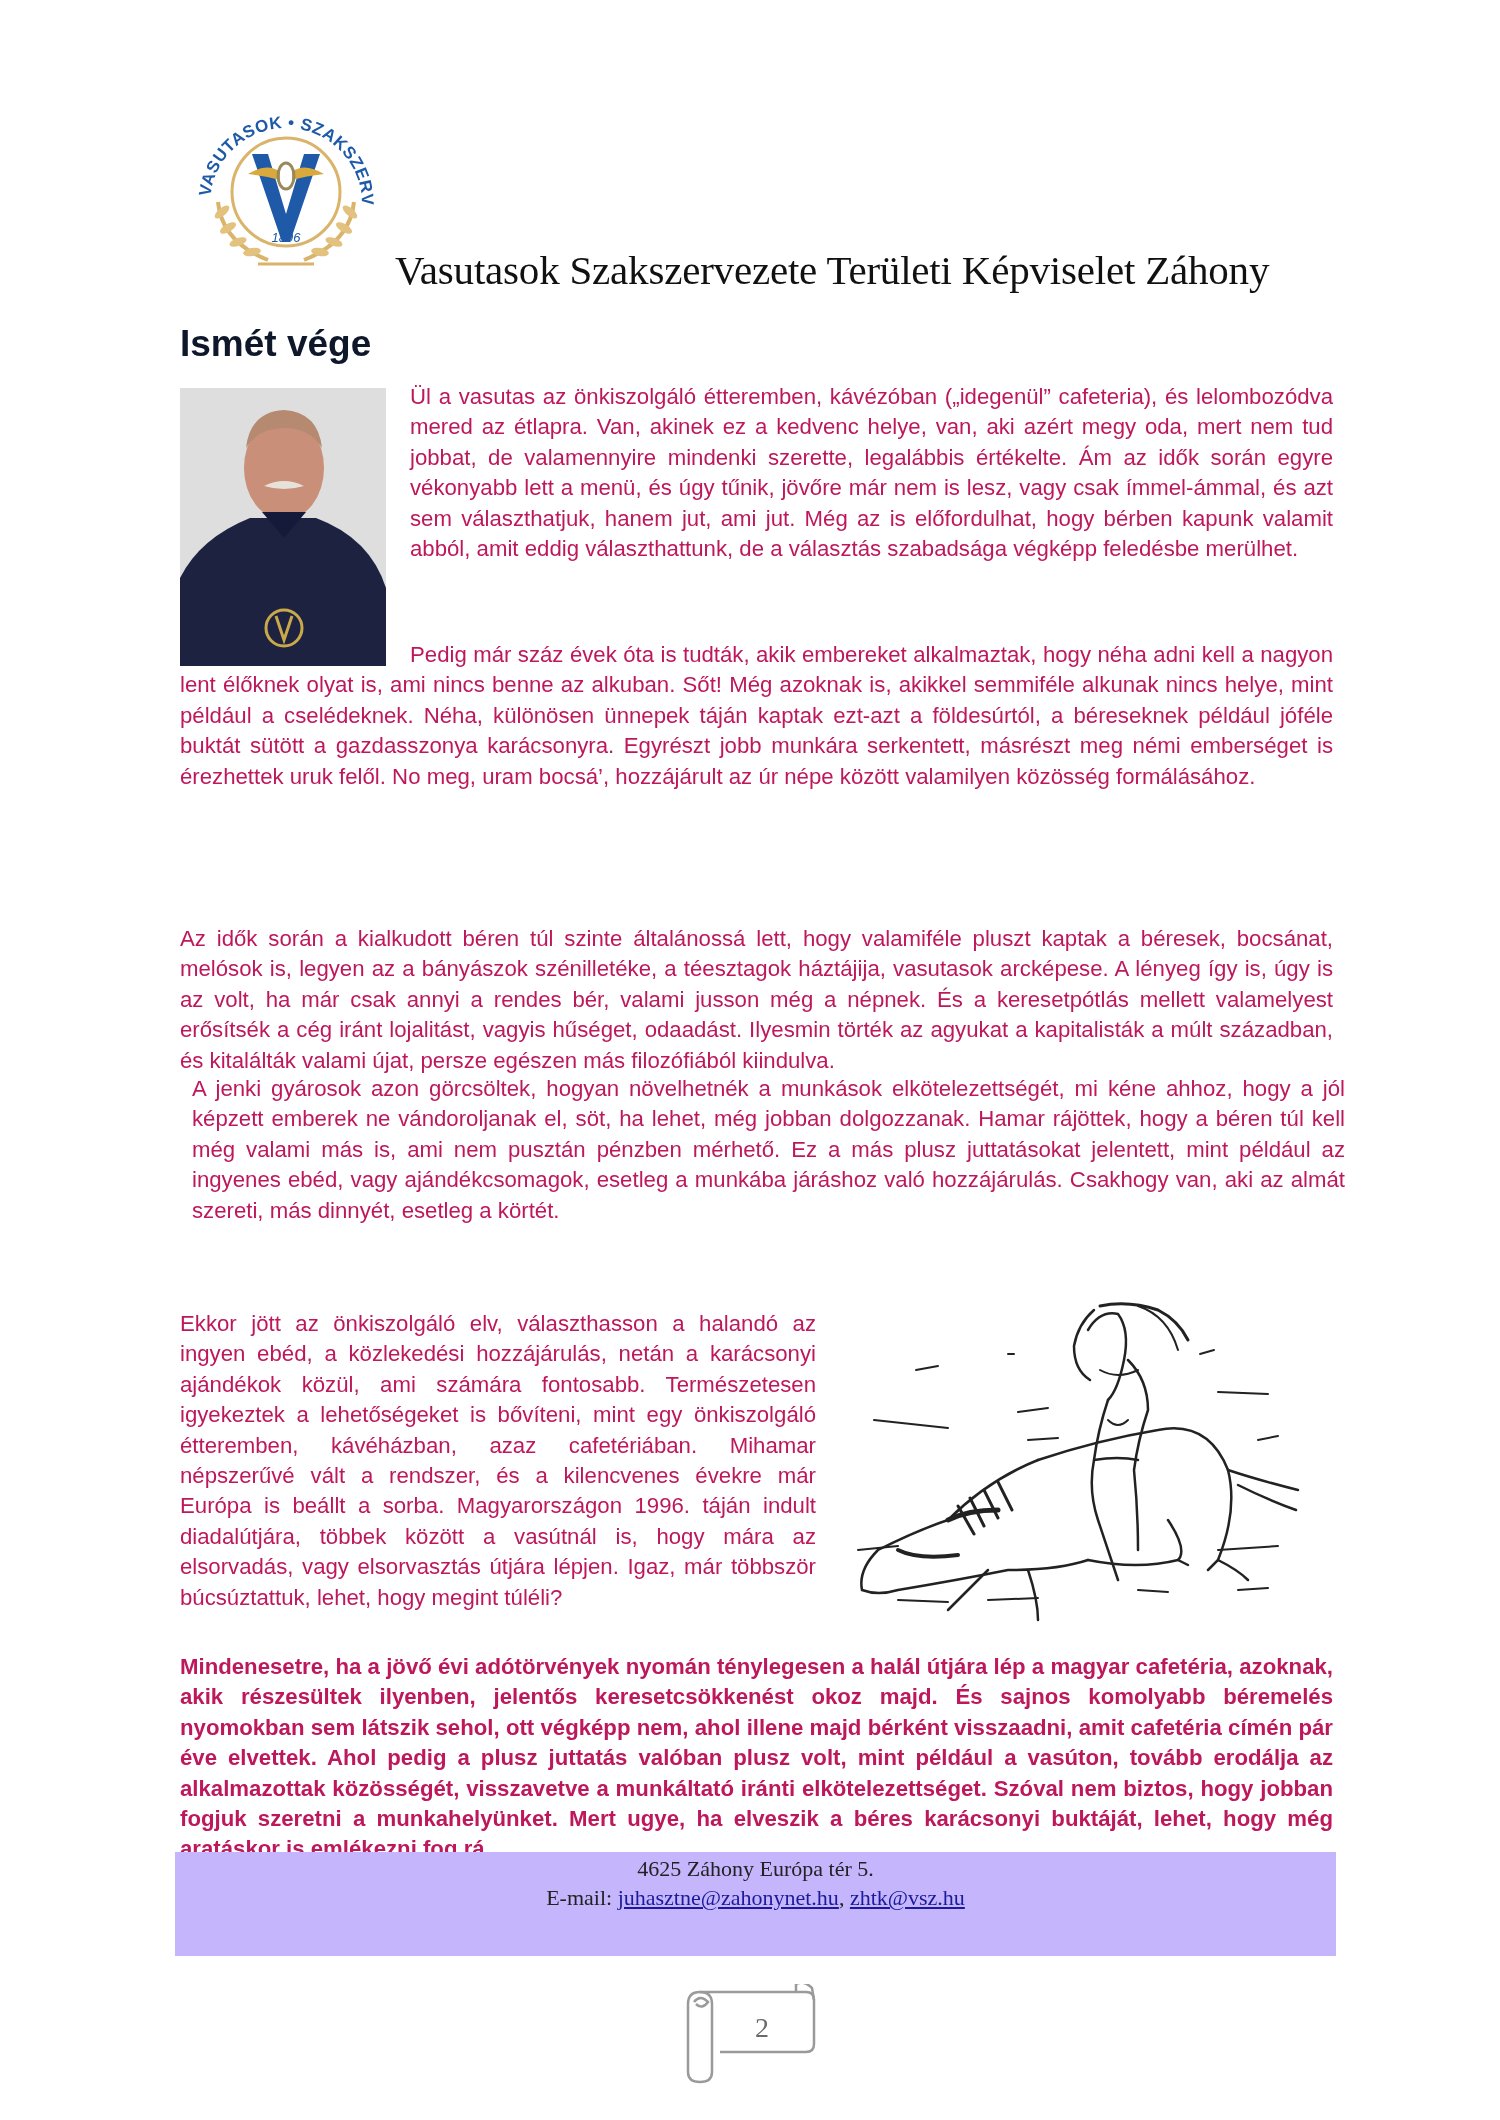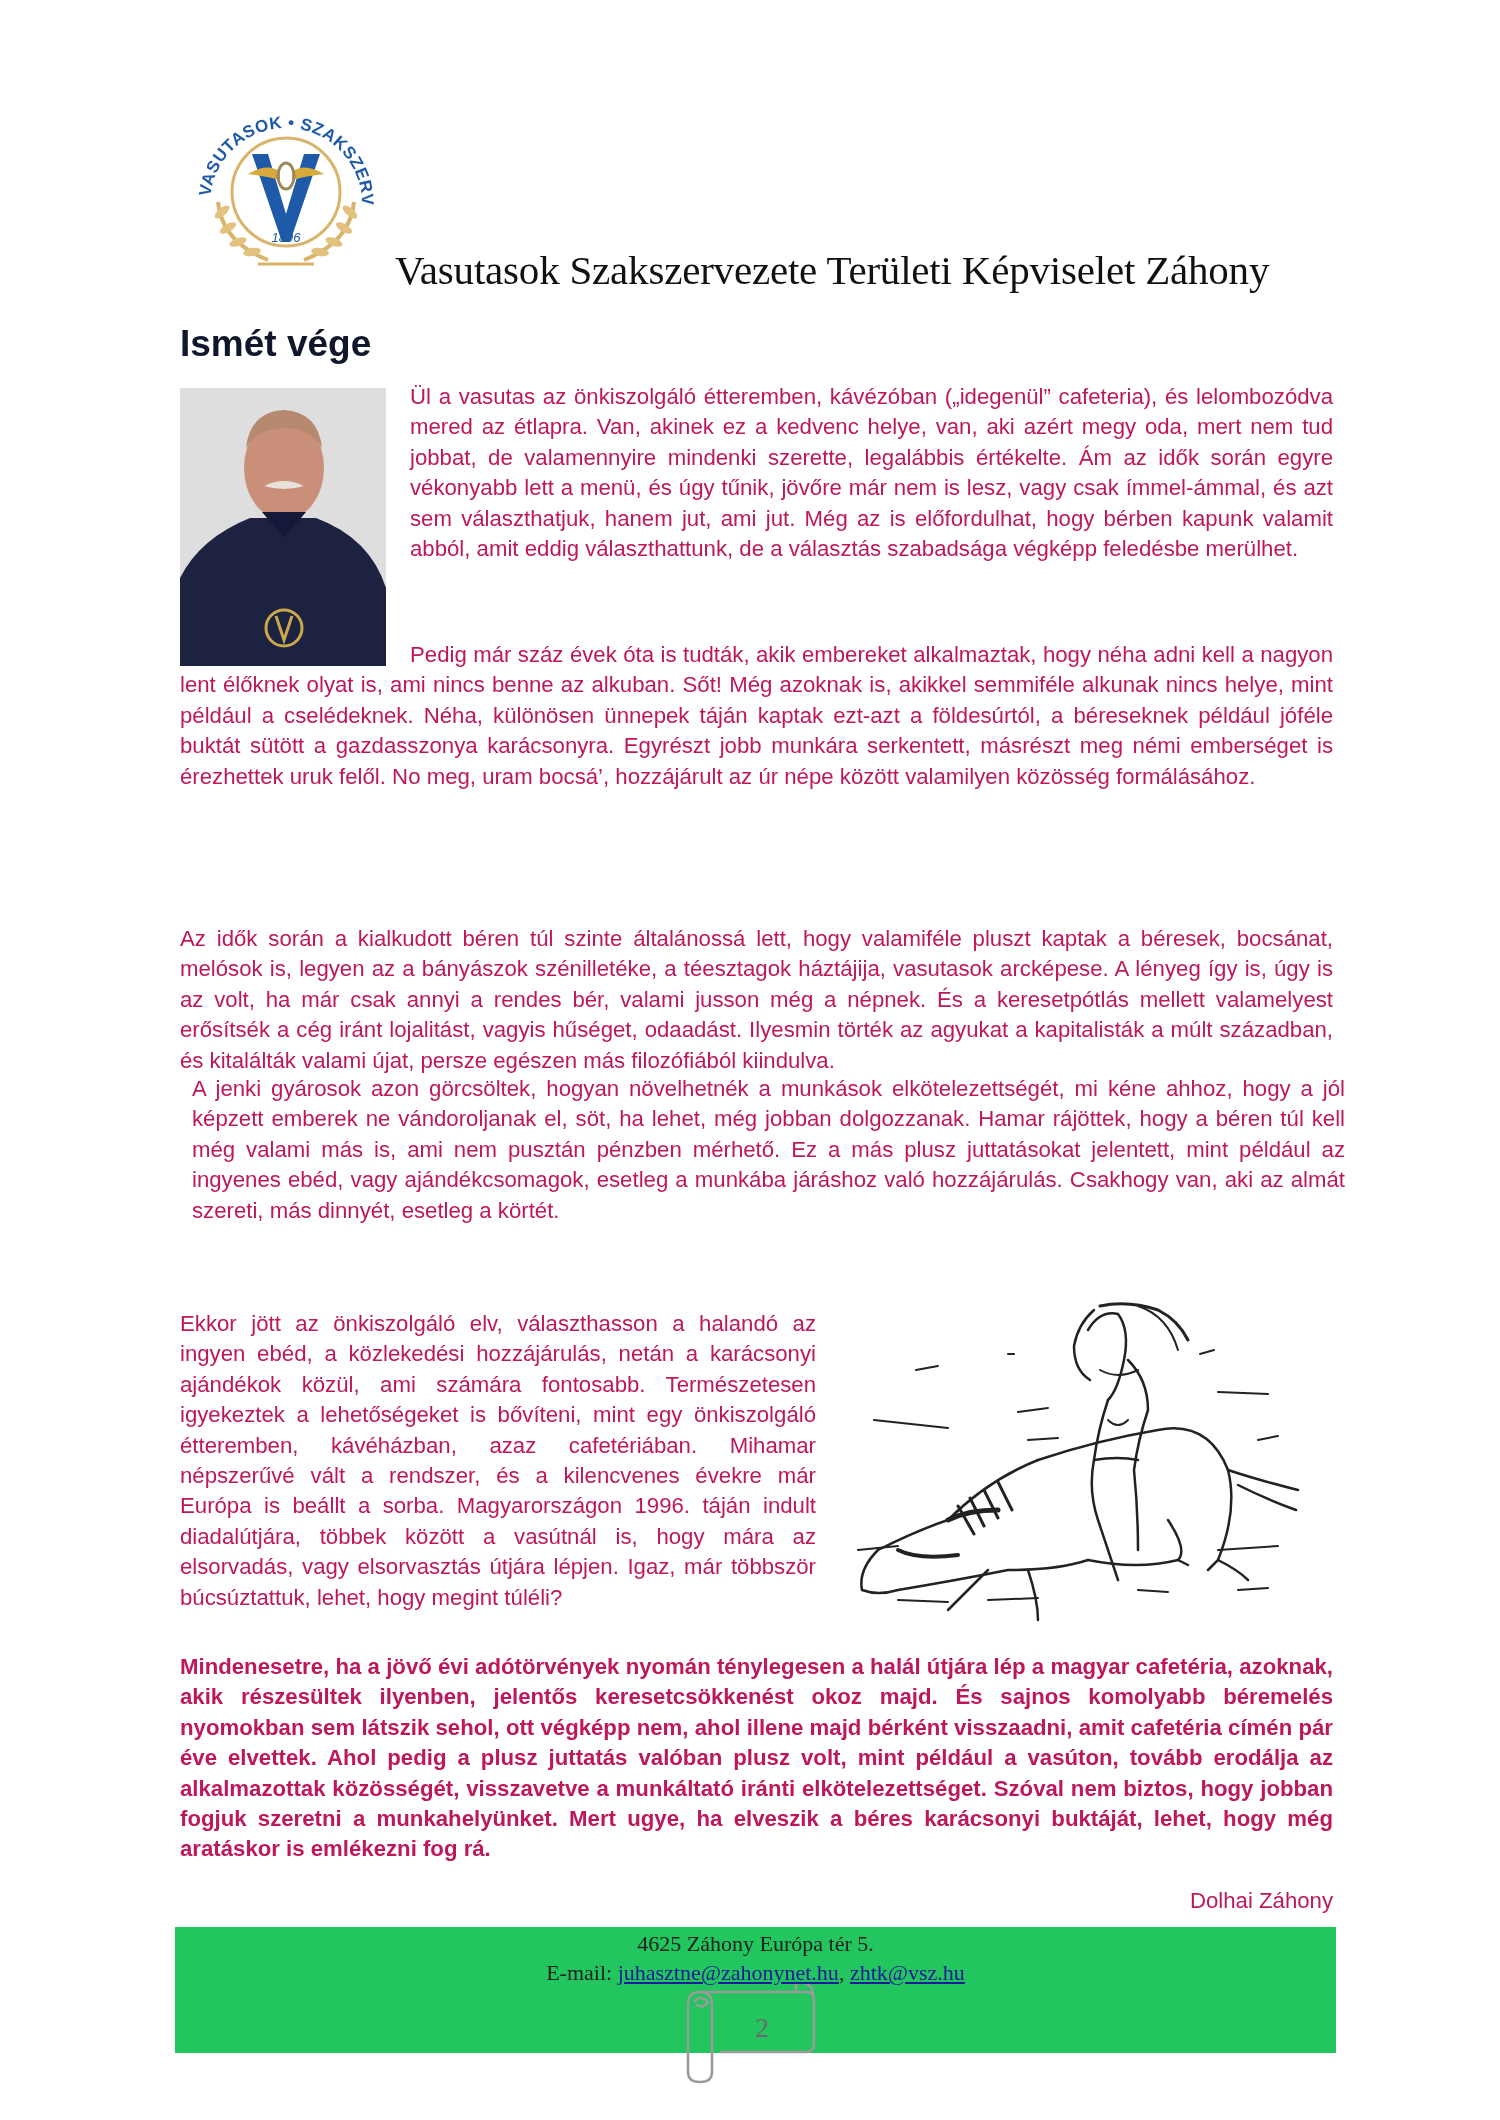--- a/index.html
+++ b/index.html
@@ -12,21 +12,21 @@
   .body{left:180px;width:1153px;font-size:22.2px;line-height:30.4px;text-align:justify;color:#be185d;}
   .p{margin:0;}
   .p1{position:absolute;left:230px;top:382px;width:923px;}
   .p2{position:absolute;left:0;top:640px;width:1153px;text-indent:230px;}
   .p3{position:absolute;left:0;top:924px;width:1153px;}
   .p4{position:absolute;left:12px;top:1074px;width:1153px;}
   .p5{position:absolute;left:0;top:1272px;width:636px;margin-top:37px;}
   .p6{position:absolute;left:0;top:1652px;width:1153px;font-weight:bold;}
   .author{position:absolute;right:0;top:1886px;font-size:22.2px;}
   .drawing{left:838px;top:1270px;width:500px;height:370px;}
-  .footer{left:175px;top:1927px;width:1161px;height:126px;background:#22c55e;text-align:center;font-family:"Liberation Serif",serif;font-size:22px;line-height:29px;color:#222;padding-top:2px;box-sizing:border-box;}
+  .footer{left:175px;top:1852px;width:1161px;height:104px;background:#c4b5fd;text-align:center;font-family:"Liberation Serif",serif;font-size:22px;line-height:29px;color:#222;padding-top:2px;box-sizing:border-box;}
   .footer a{color:#1a1a9a;text-decoration:underline;}
   .pagenum{left:684px;top:1984px;width:136px;height:100px;}
   .pagenum-text{left:742px;top:2012px;width:40px;text-align:center;font-family:"Liberation Serif",serif;font-size:28px;color:#6a6a6a;}
 </style>
 </head>
 <body>
 
 <div class="abs logo">
   <svg width="196" height="178" viewBox="0 0 196 178">
     <defs>

